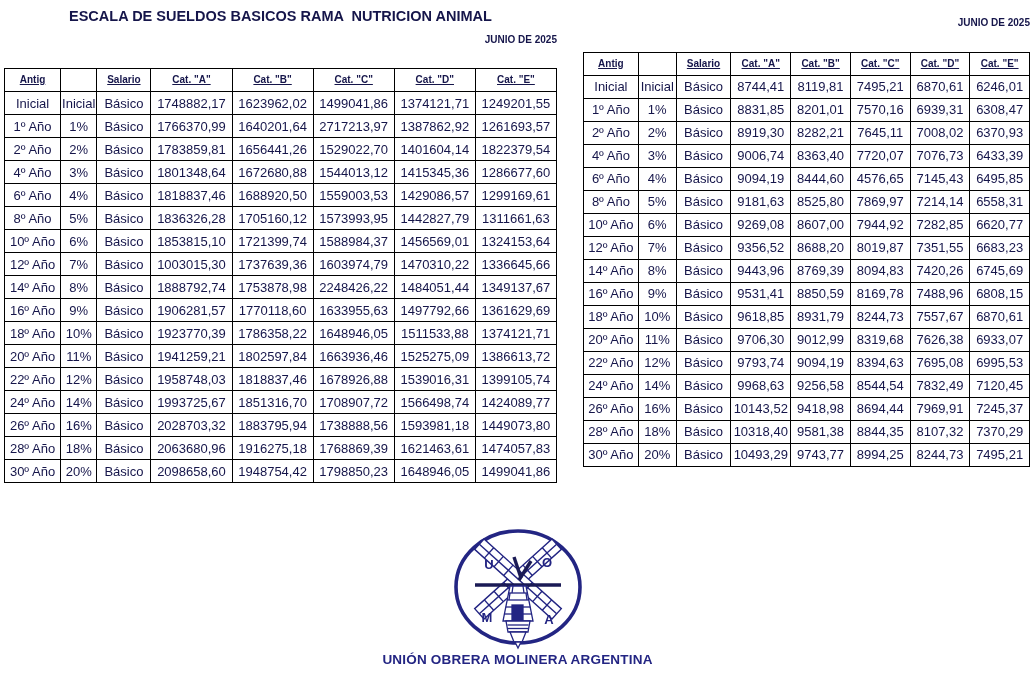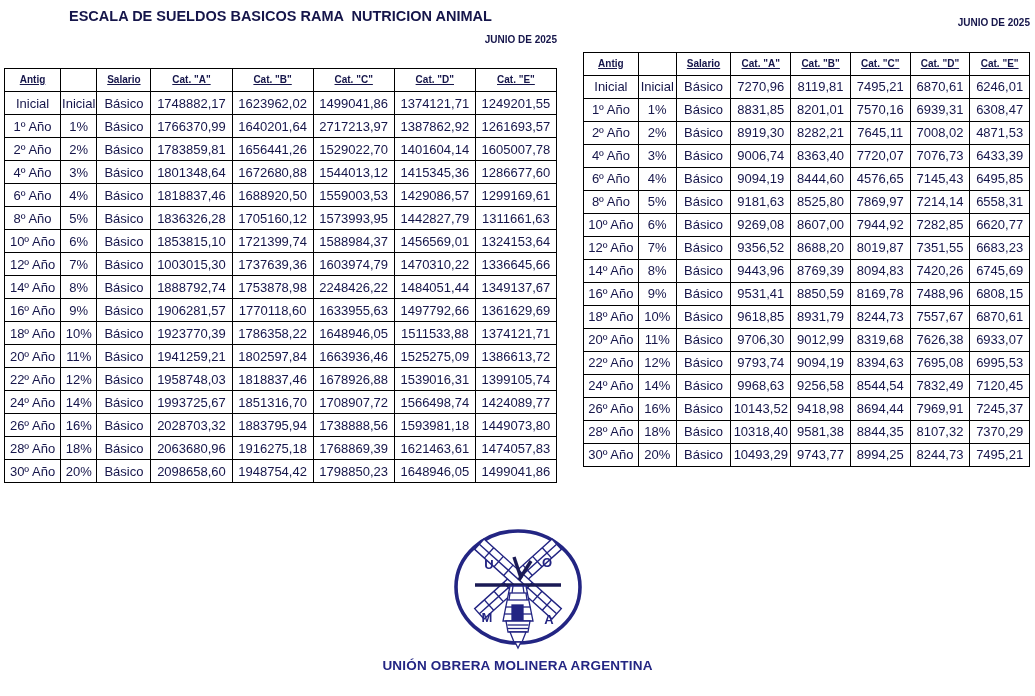--- a/index.html
+++ b/index.html
@@ -52,21 +52,21 @@
   table[data-table-index="1"] col.c0{width:55px;}
   table[data-table-index="1"] col.c1{width:38px;}
   table[data-table-index="1"] col.c2{width:55px;}
   table[data-table-index="1"] col.cv{width:60px;}
   .logo-area{
     position:absolute;left:0;top:528px;width:1035px;
     display:flex;flex-direction:column;align-items:center;
   }
   .logo-area svg{display:block;}
   .org-name{
-    margin-top:6px;text-align:right;
+    margin-top:0;text-align:right;
     font-size:13.5px;font-weight:bold;letter-spacing:.2px;
     color:var(--navy);
   }
 </style>
 </head>
 <body>
 
 <div class="page">
 
   <div class="tables-row">
@@ -119,21 +119,21 @@
               <td>1261693,57</td>
             </tr>
             <tr>
               <td>2º Año</td>
               <td>2%</td>
               <td>Básico</td>
               <td>1783859,81</td>
               <td>1656441,26</td>
               <td>1529022,70</td>
               <td>1401604,14</td>
-              <td>1605007,78</td>
+              <td>1822379,54</td>
             </tr>
             <tr>
               <td>4º Año</td>
               <td>3%</td>
               <td>Básico</td>
               <td>1801348,64</td>
               <td>1672680,88</td>
               <td>1544013,12</td>
               <td>1415345,36</td>
               <td>1286677,60</td>
@@ -295,21 +295,21 @@
               <th>Cat. "C"</th>
               <th>Cat. "D"</th>
               <th>Cat. "E"</th>
             </tr>
           </thead>
         <tbody>
             <tr>
               <td>Inicial</td>
               <td>Inicial</td>
               <td>Básico</td>
-              <td>7270,96</td>
+              <td>8744,41</td>
               <td>8119,81</td>
               <td>7495,21</td>
               <td>6870,61</td>
               <td>6246,01</td>
             </tr>
             <tr>
               <td>1º Año</td>
               <td>1%</td>
               <td>Básico</td>
               <td>8831,85</td>
@@ -319,21 +319,21 @@
               <td>6308,47</td>
             </tr>
             <tr>
               <td>2º Año</td>
               <td>2%</td>
               <td>Básico</td>
               <td>8919,30</td>
               <td>8282,21</td>
               <td>7645,11</td>
               <td>7008,02</td>
-              <td>4871,53</td>
+              <td>6370,93</td>
             </tr>
             <tr>
               <td>4º Año</td>
               <td>3%</td>
               <td>Básico</td>
               <td>9006,74</td>
               <td>8363,40</td>
               <td>7720,07</td>
               <td>7076,73</td>
               <td>6433,39</td>

